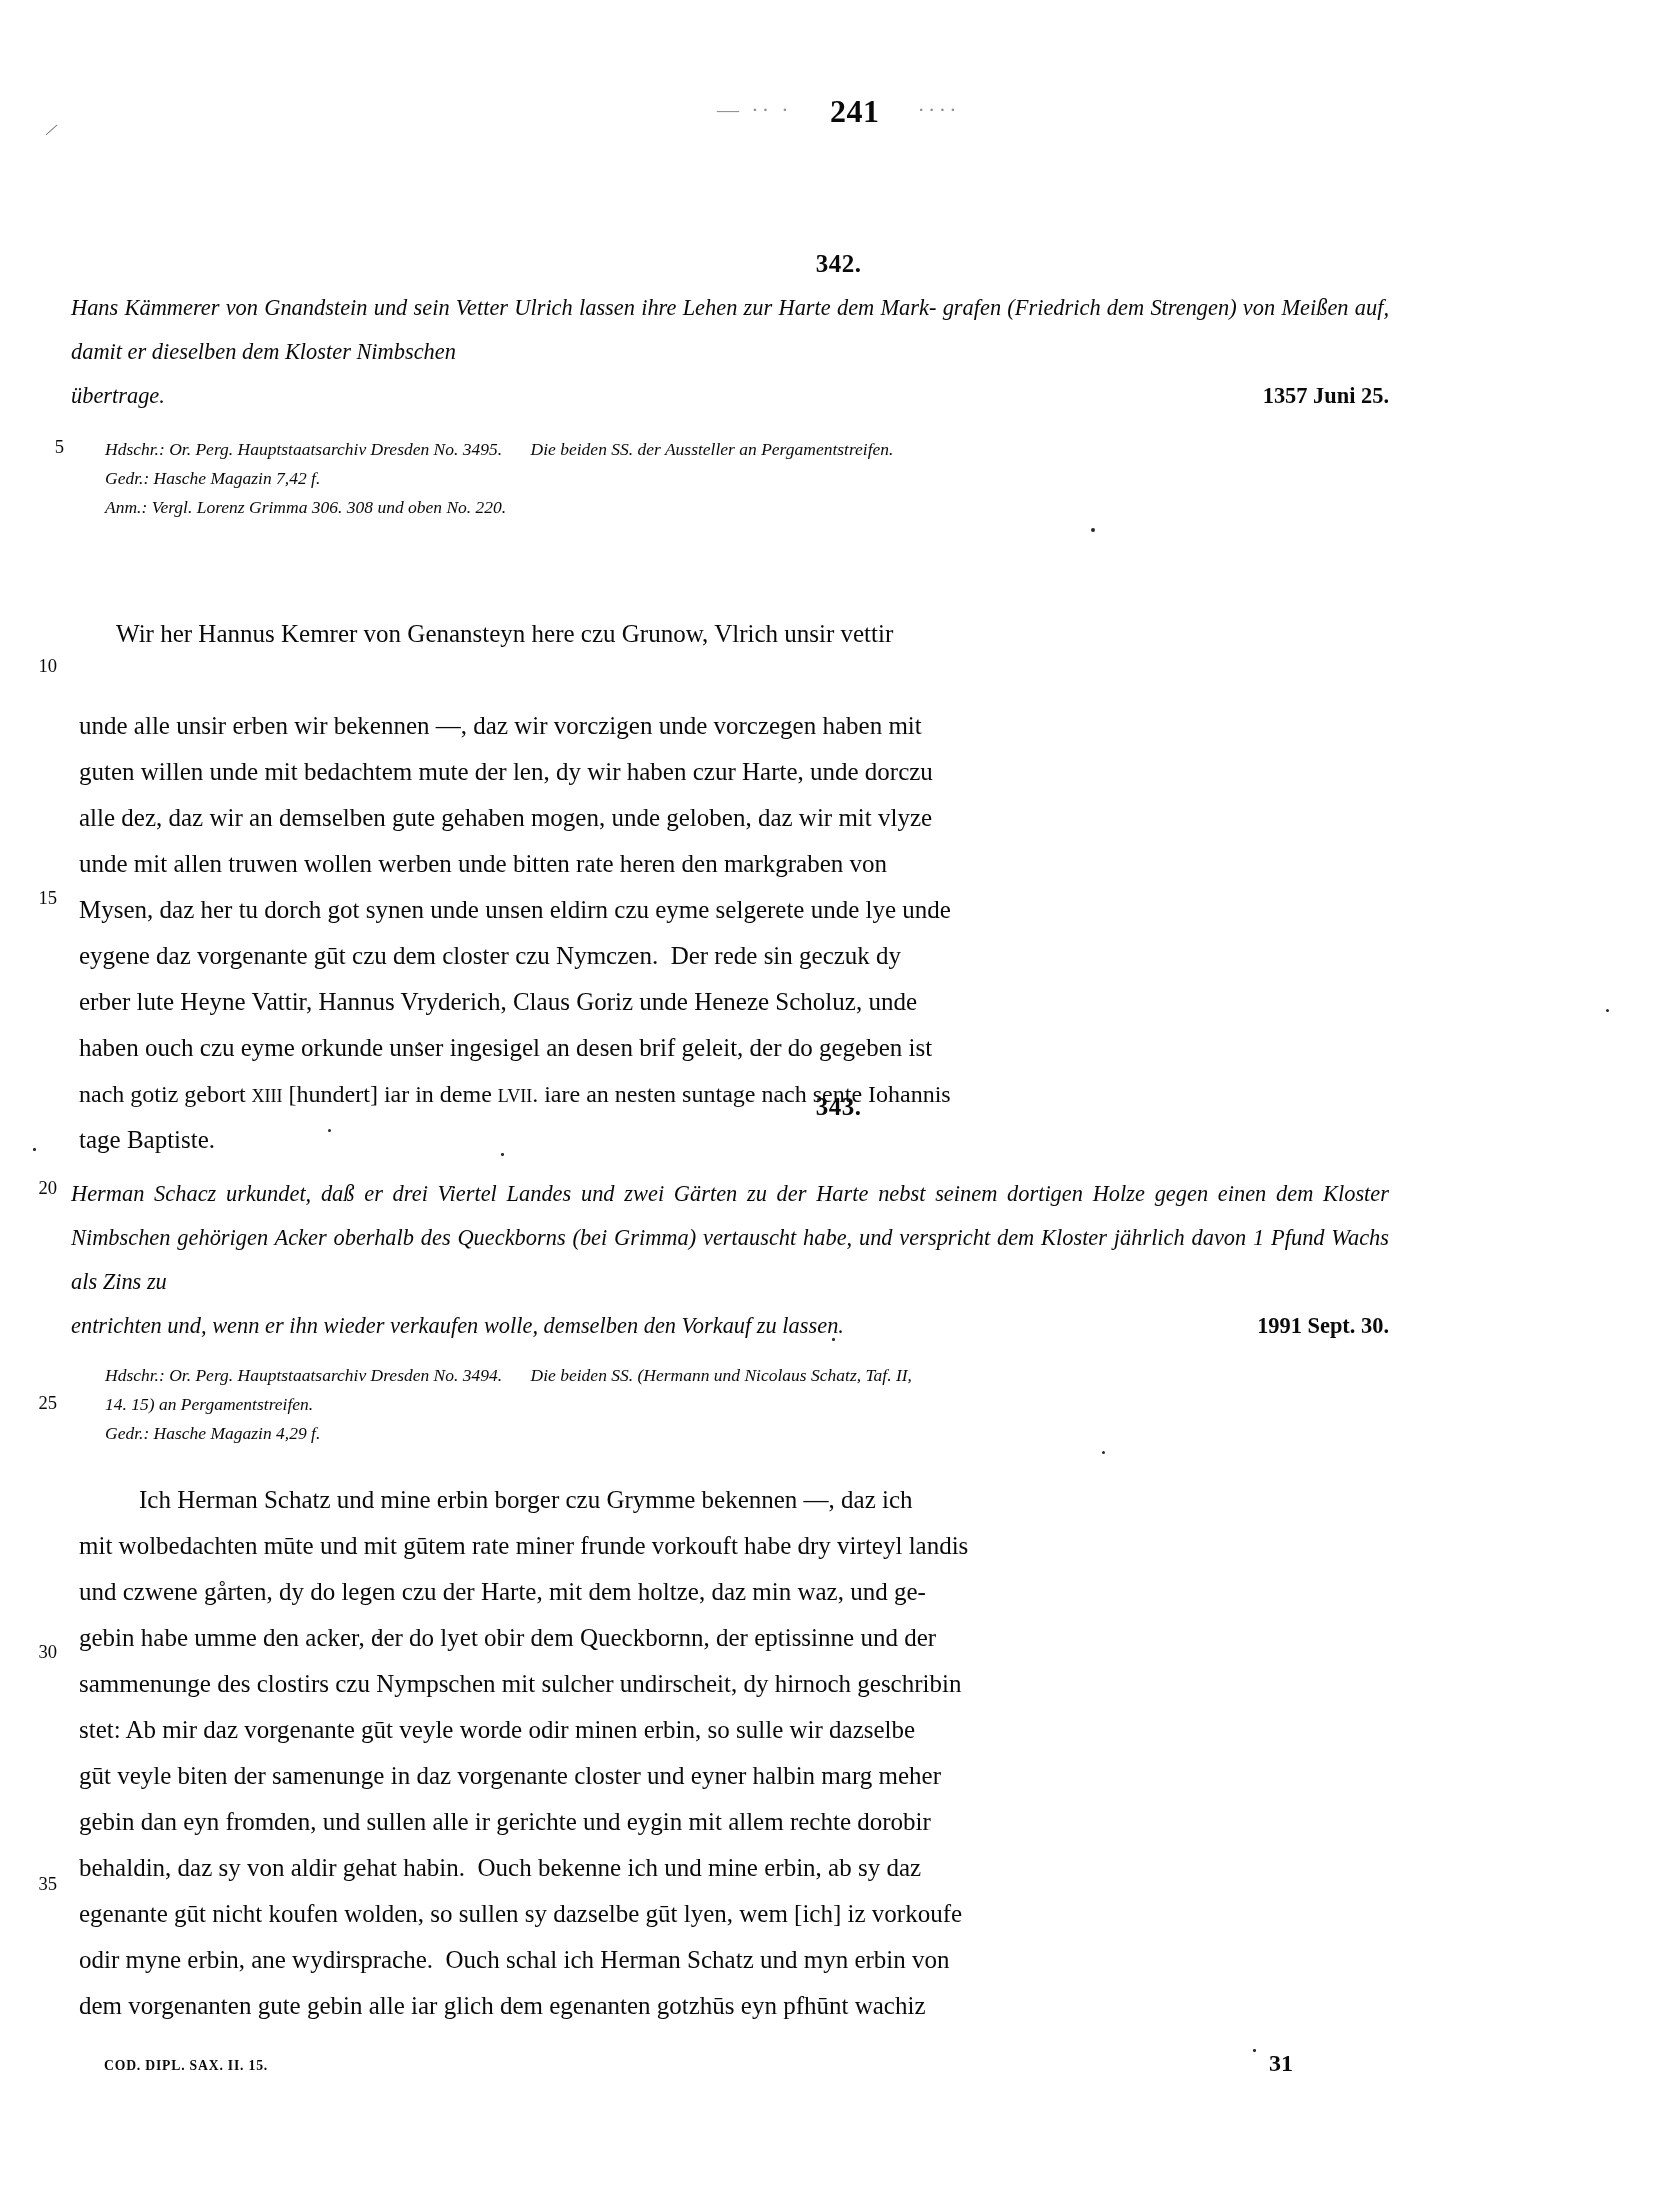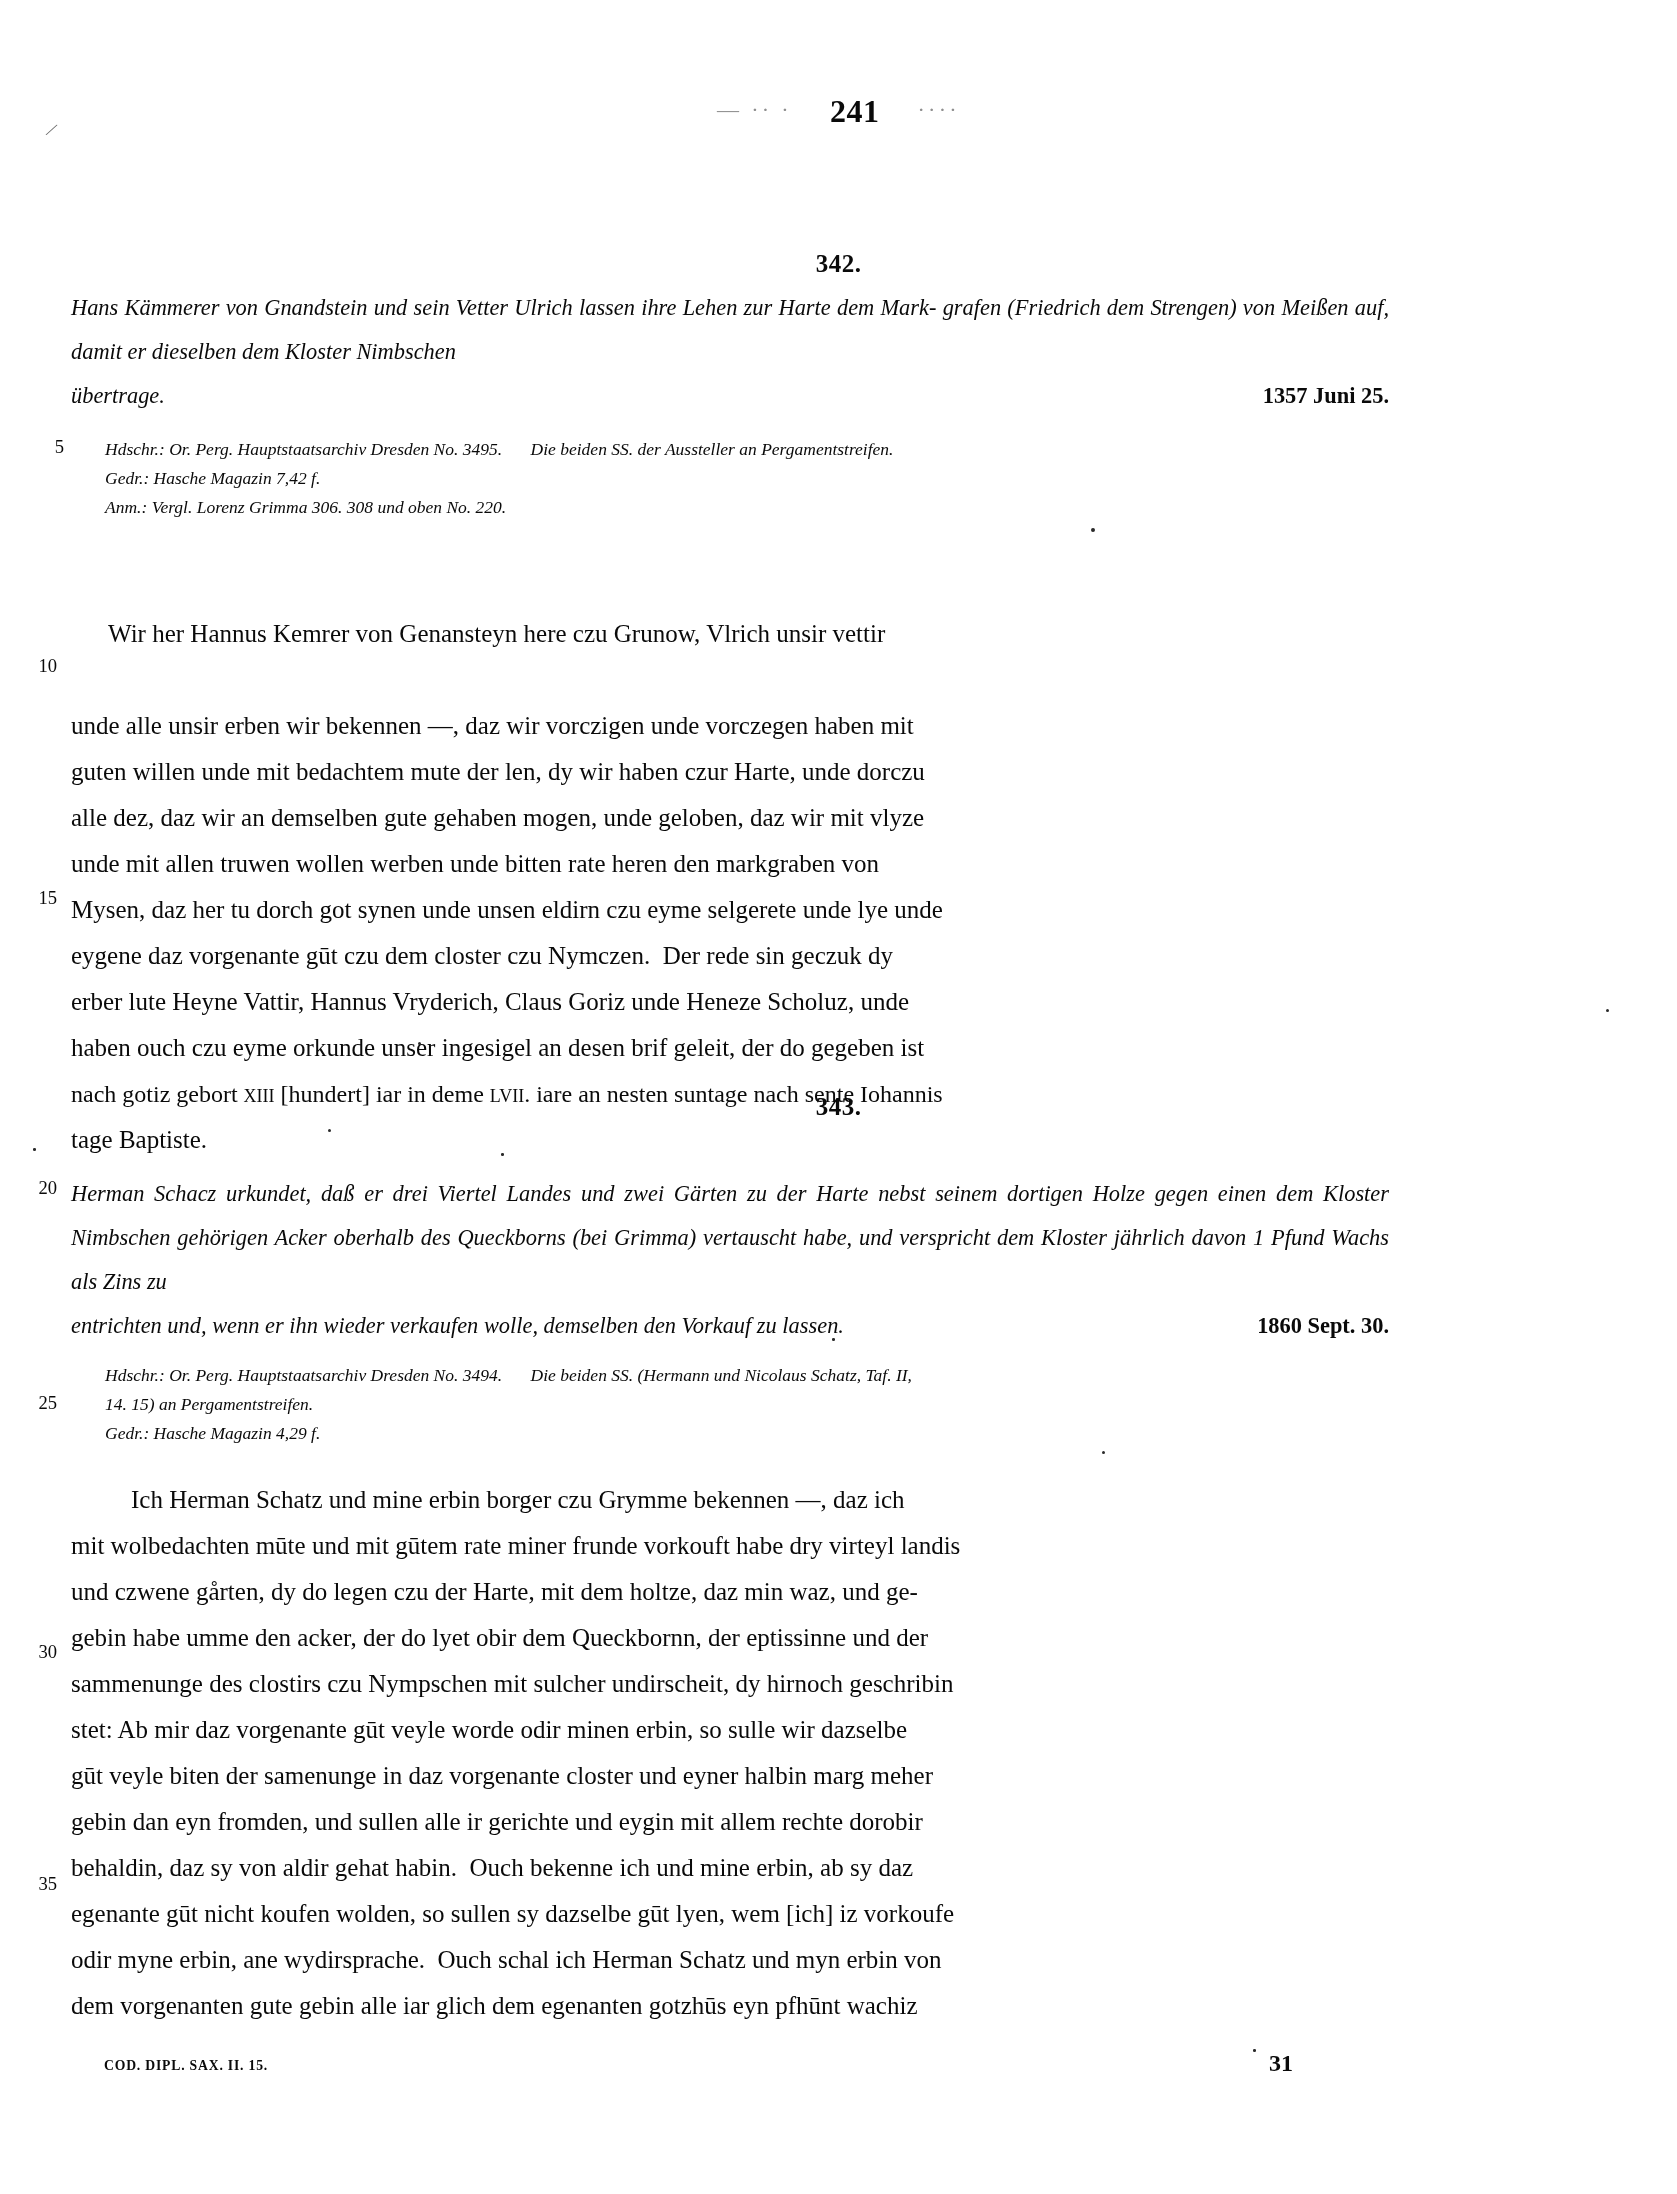--- a/index.html
+++ b/index.html
@@ -124,20 +124,21 @@
   #body-343 { top: 1477px; }
   .bodyline {
     display: flex;
     justify-content: space-between;
     width: 1318px;
     white-space: pre;
   }
   .bodyline.noj {
     display: block;
     white-space: pre;
+    margin-left: 8px;
   }
 
   .smallcaps {
     font-variant: small-caps;
     font-size: 25px;
   }
 
   
   .linenum {
     position: absolute;
@@ -227,21 +228,21 @@
   </div>
 
   <div class="charter-no" id="charter-no-343">343.</div>
 
   <div class="regest" id="regest-343">
     <span>Herman Schacz urkundet, daß er drei Viertel Landes und zwei Gärten zu der Harte nebst seinem</span>
     <span>dortigen Holze gegen einen dem Kloster Nimbschen gehörigen Acker oberhalb des Queckborns (bei</span>
     <span>Grimma) vertauscht habe, und verspricht dem Kloster jährlich davon 1 Pfund Wachs als Zins zu</span>
     <span class="lastline-spread">
       <span class="regest-tail">entrichten und, wenn er ihn wieder verkaufen wolle, demselben den Vorkauf zu lassen.</span>
-      <span class="regest-date">1860 Sept. 30.</span>
+      <span class="regest-date">1991 Sept. 30.</span>
     </span>
   </div>
 
   <div class="apparatus" id="apparatus-343">
     <div class="row">
       <span>Hdschr.:</span>
       <span>Or. Perg. Hauptstaatsarchiv Dresden No. 3494.</span>
       <span style="display:inline-block;width:19.7px"></span>
       <span>Die beiden SS. (Hermann und Nicolaus Schatz, Taf. II,</span>
     </div>

